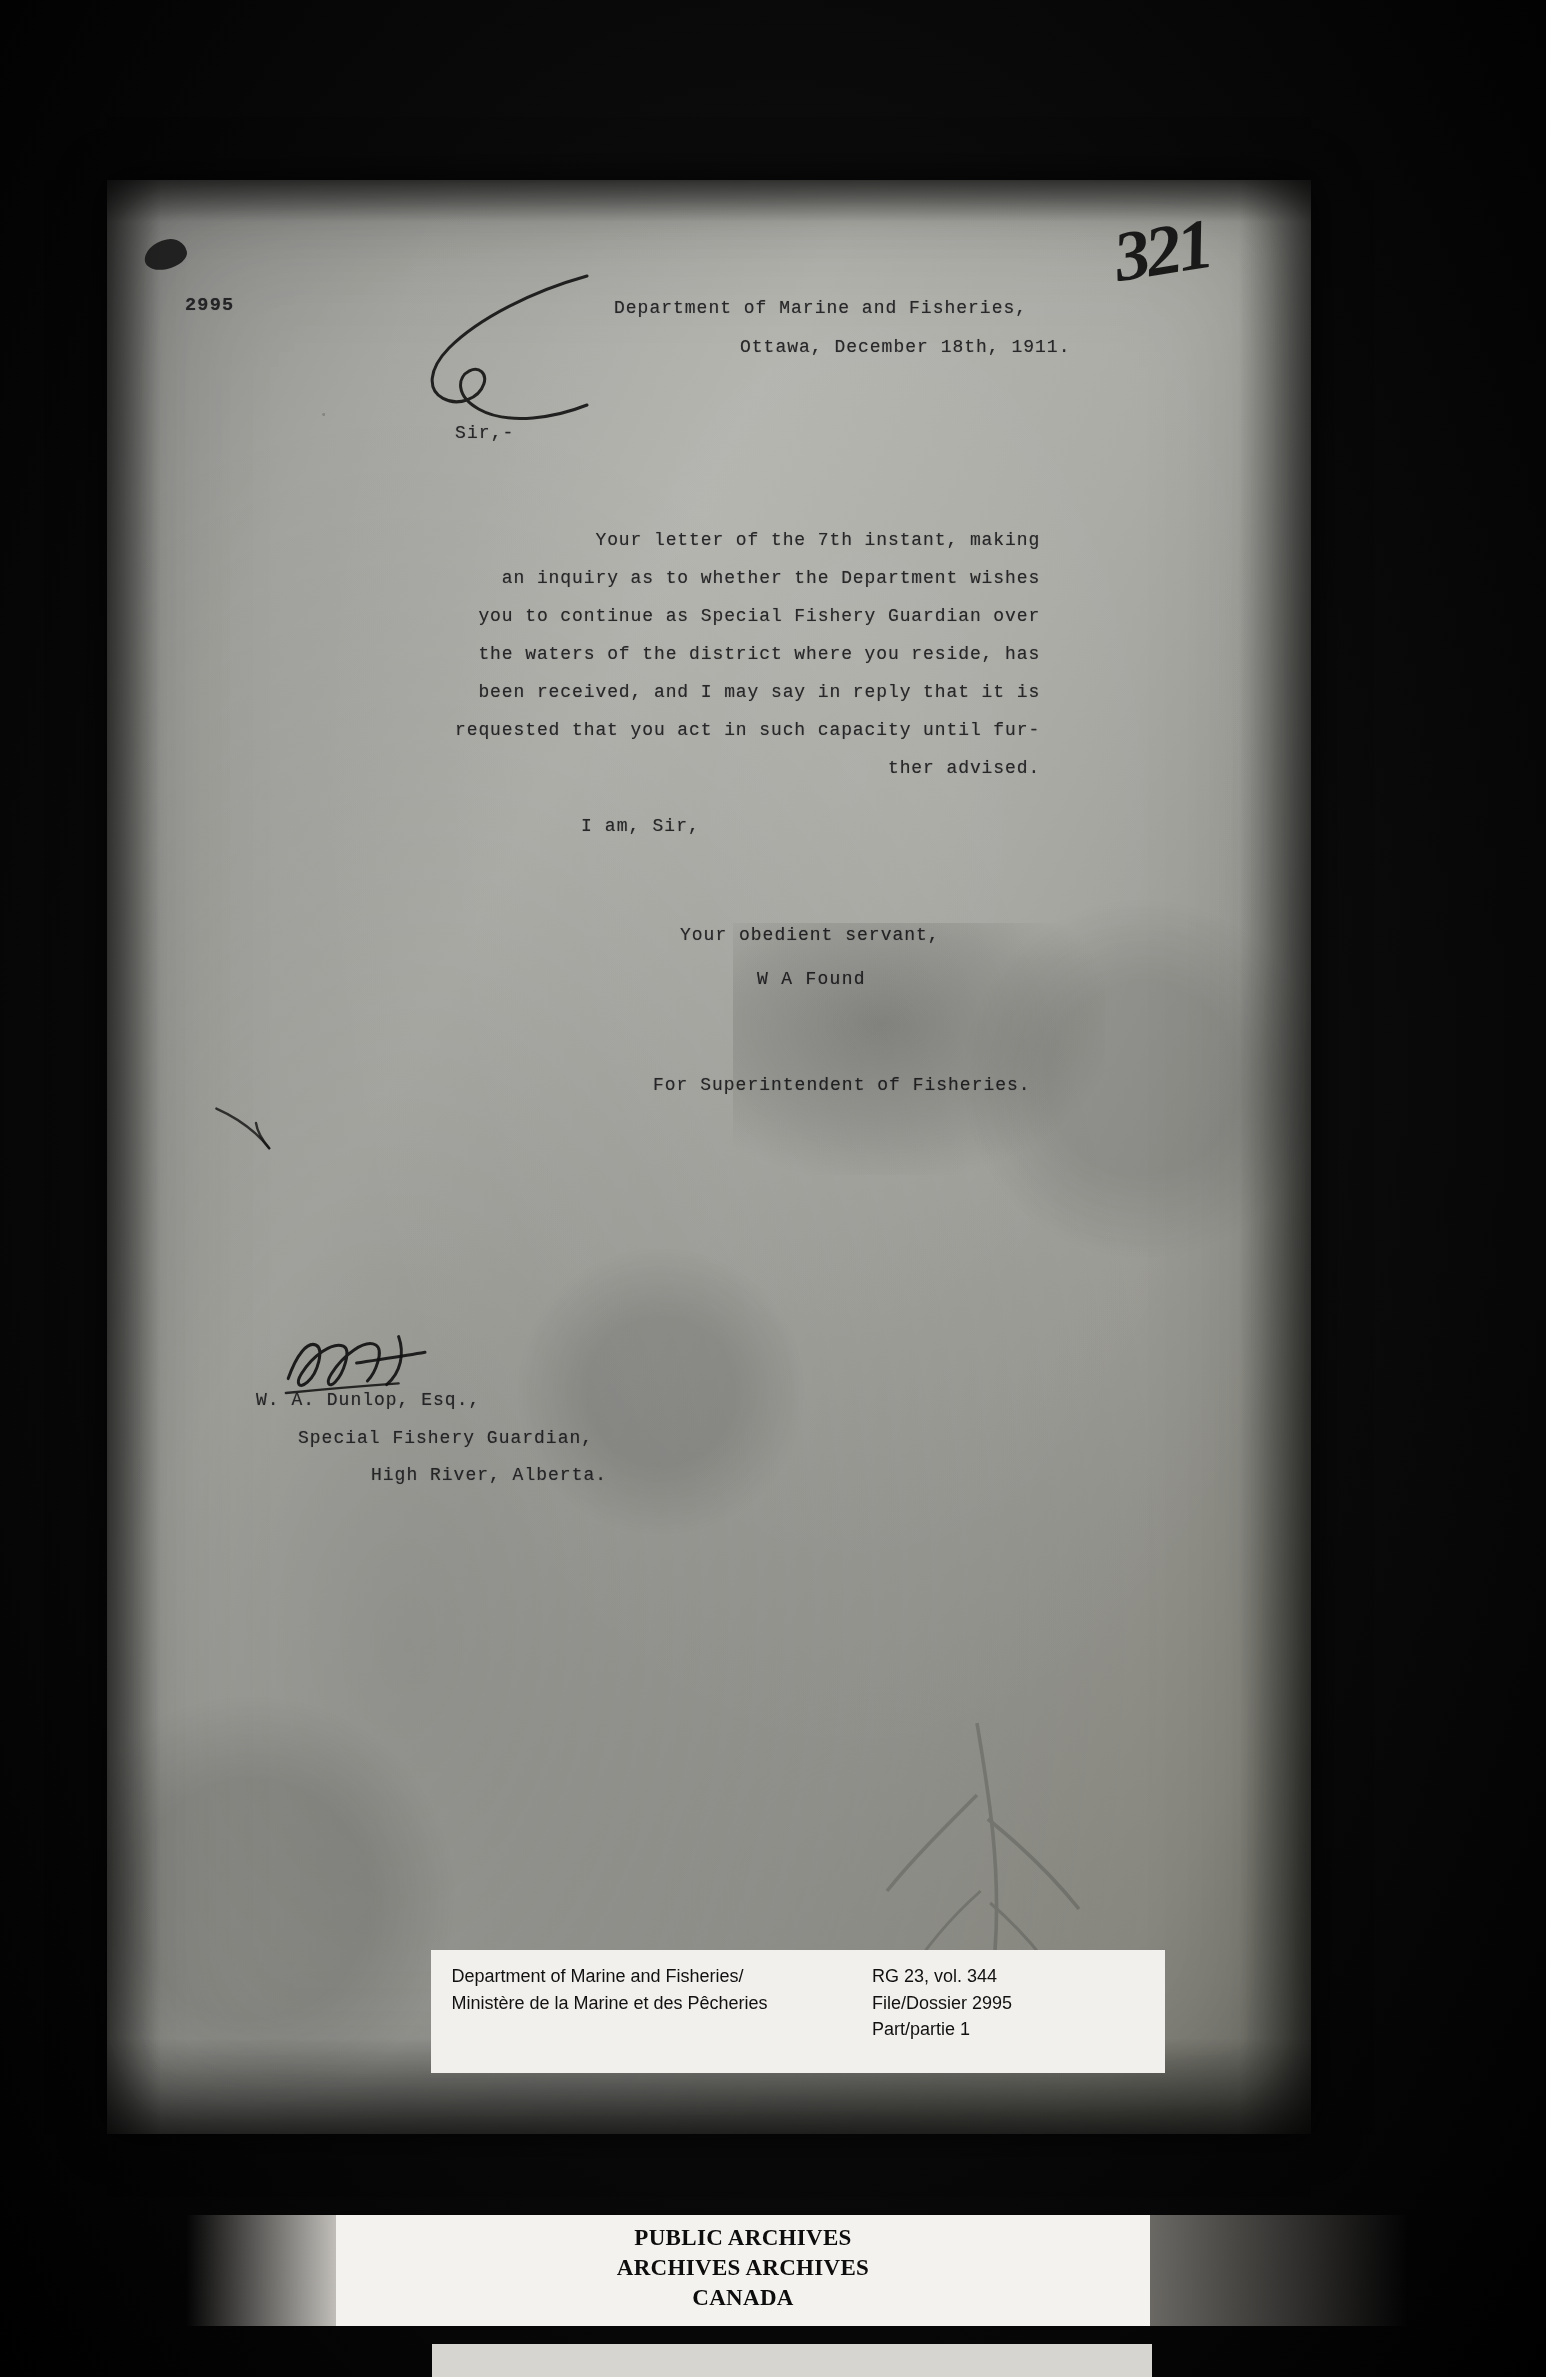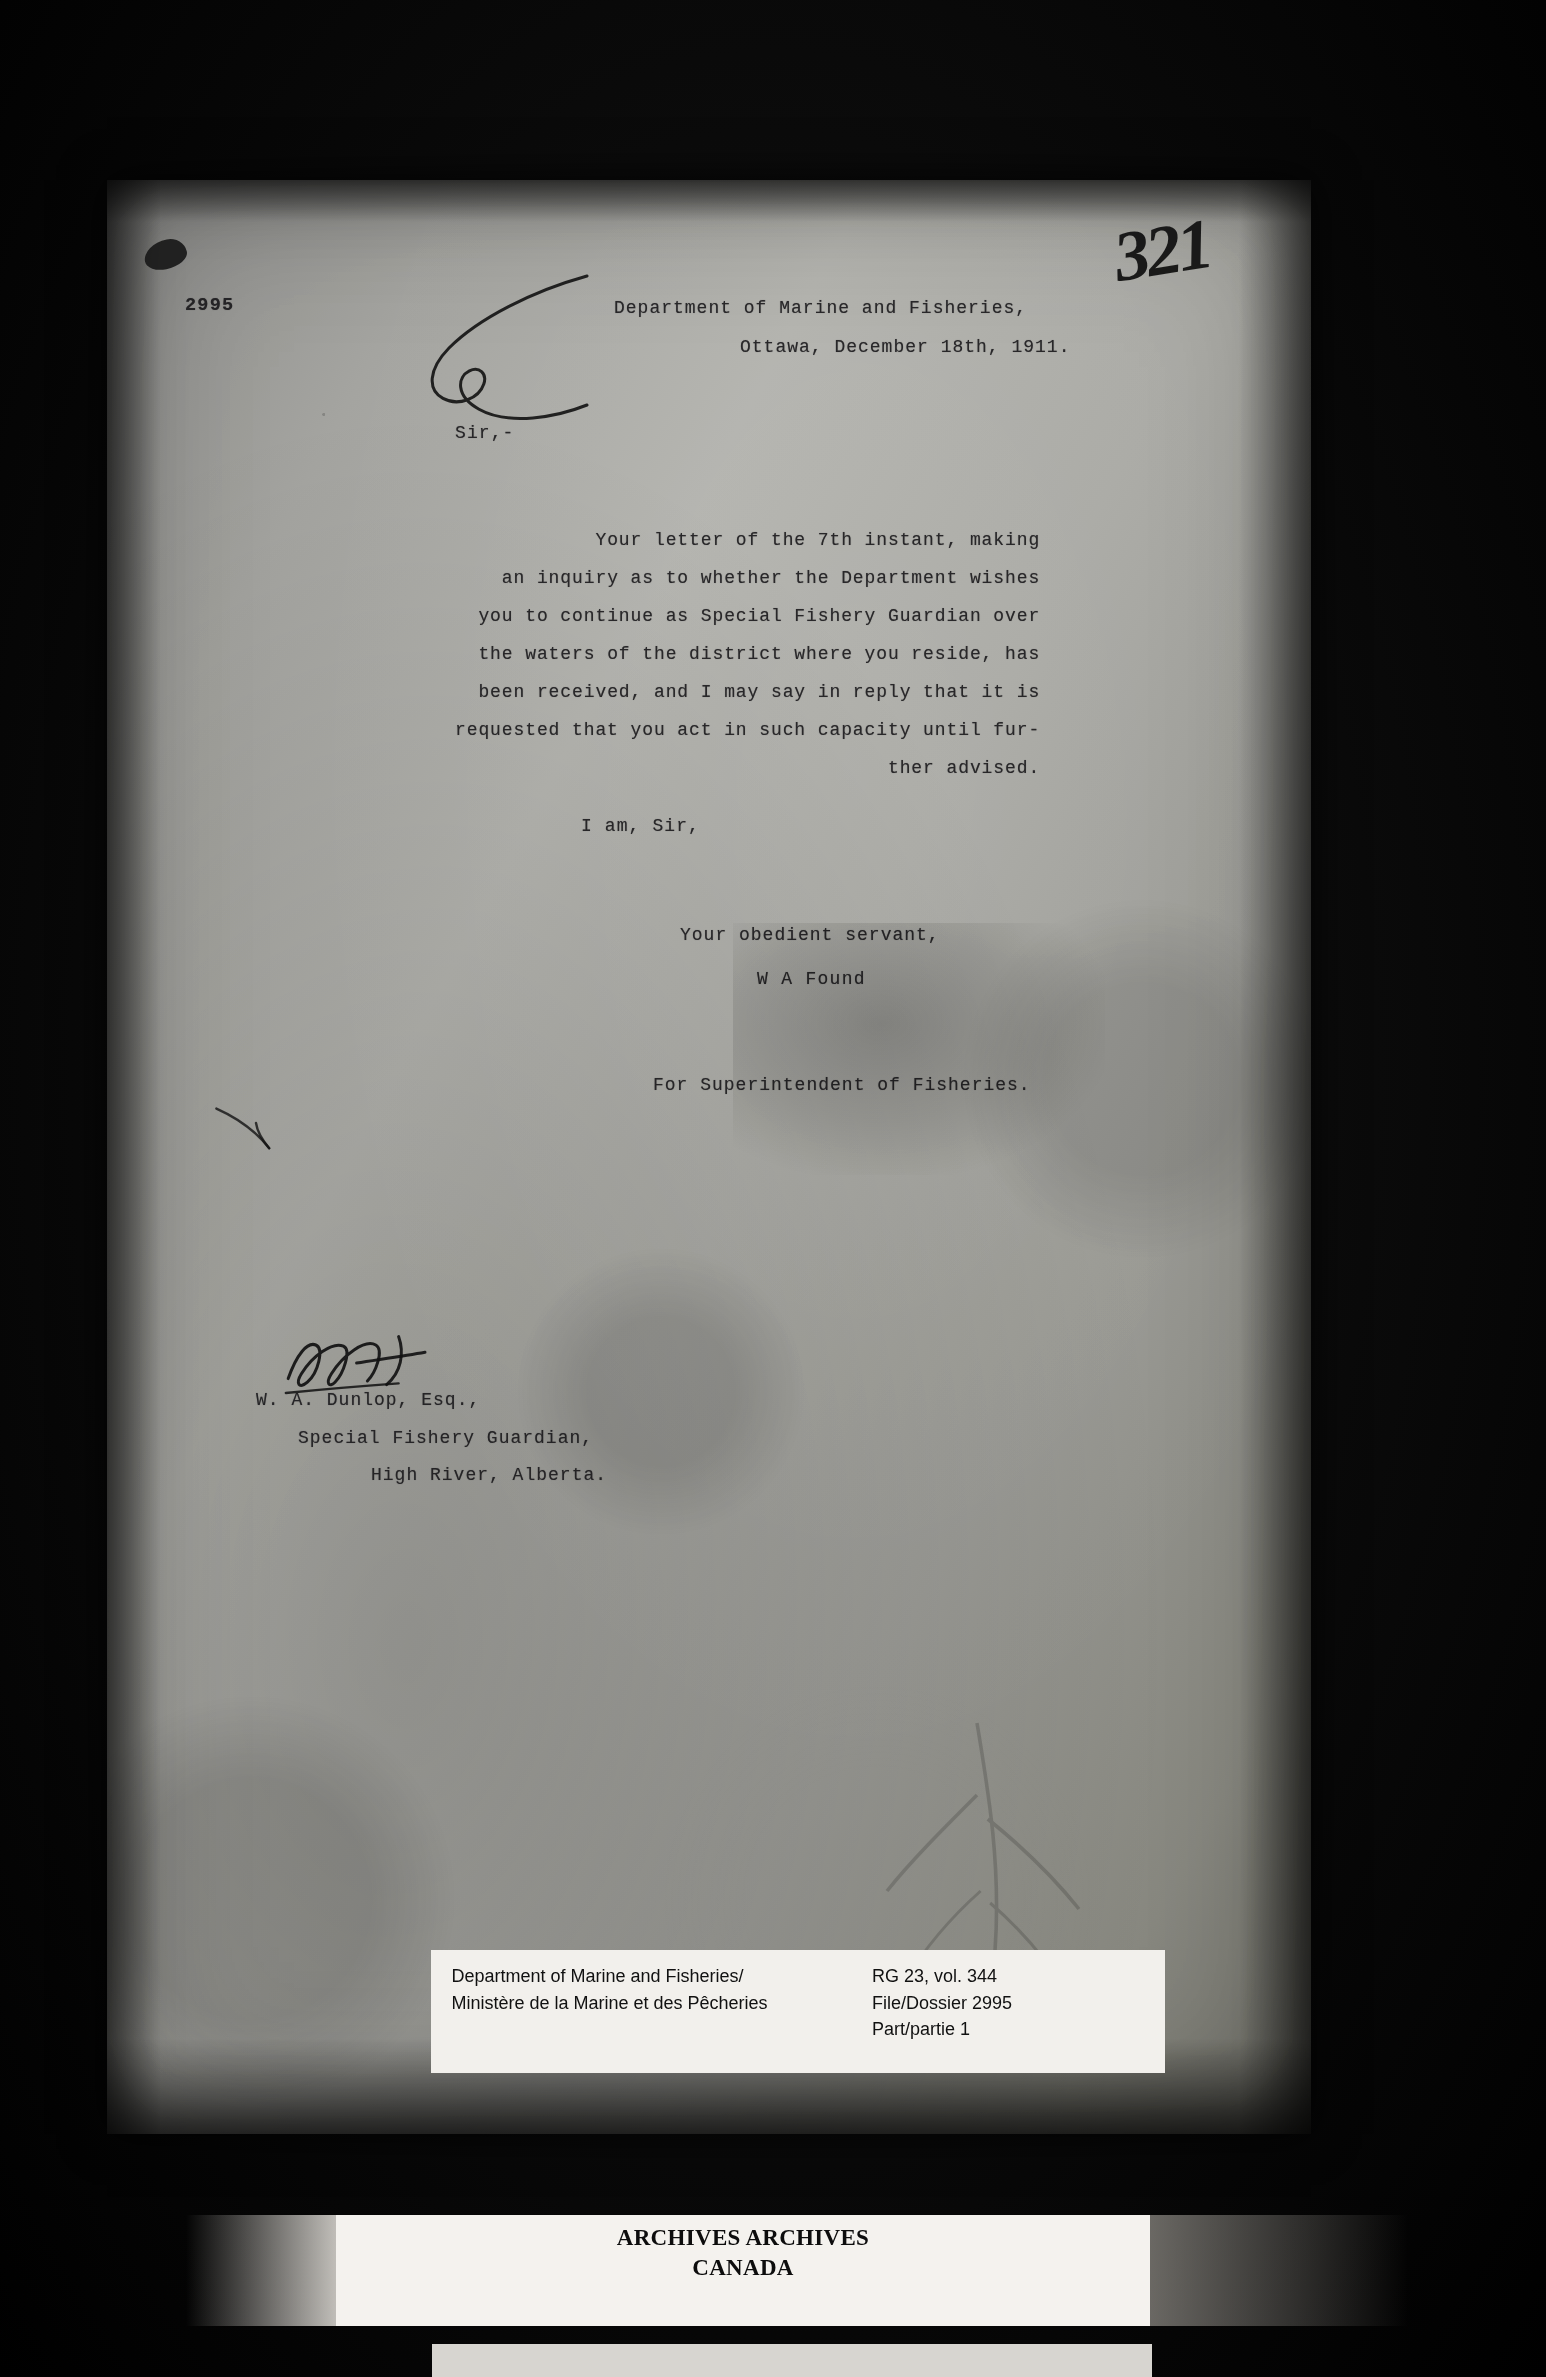--- a/index.html
+++ b/index.html
@@ -315,20 +315,21 @@
       <div>Ministère de la Marine et des Pêcheries</div>
     </div>
     <div class="right">
       <div>RG 23, vol. 344</div>
       <div>File/Dossier 2995</div>
       <div>Part/partie 1</div>
     </div>
   </div>
 
   <div id="label-archives">
+    <div>PUBLIC ARCHIVES</div>
     <div>ARCHIVES ARCHIVES</div>
     <div>CANADA</div>
   </div>
 
   <div id="label-strip-bottom"></div>
   <div id="label-strip-bottom-text"></div>
 
 </div>
 
 

